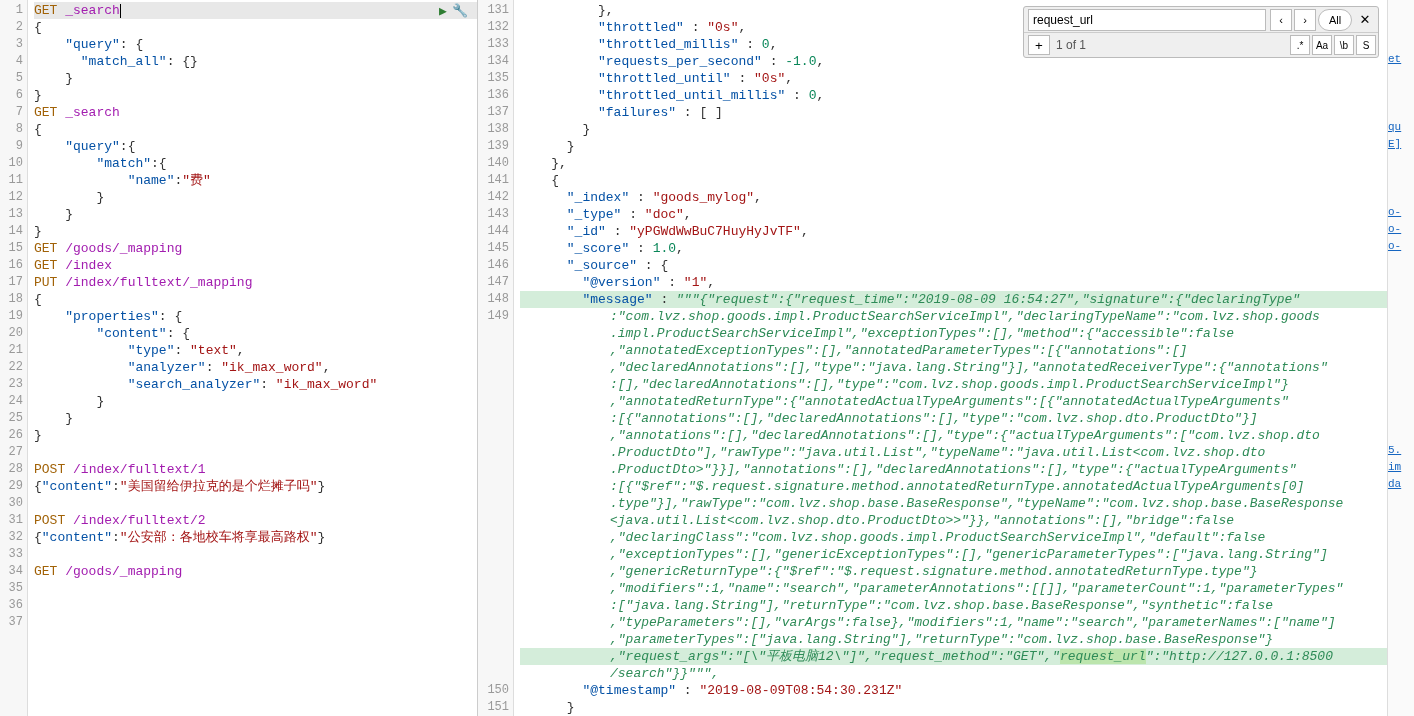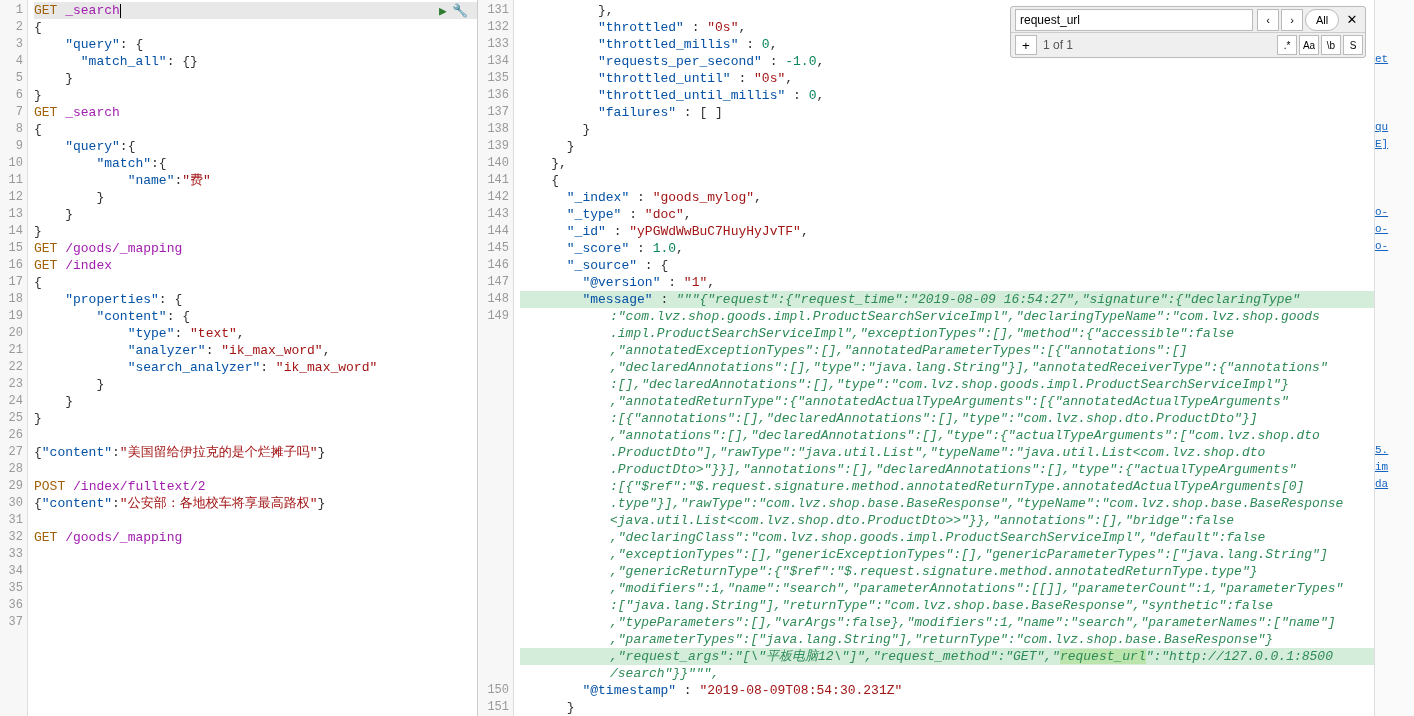--- a/index.html
+++ b/index.html
@@ -30,21 +30,21 @@
 .find-input { flex: 1; height: 22px; margin: 2px 4px; border: 1px solid #bbb; padding: 0 4px; font-family: inherit; font-size: 12px; background: #fff; }
 .find-btn { width: 22px; height: 22px; border: 1px solid #bbb; background: #fff; cursor: pointer; display: flex; align-items: center; justify-content: center; font-size: 11px; margin-right: 2px; }
 .find-all { width: 34px; border-radius: 11px; }
 .find-close { border: none; background: transparent; font-size: 13px; }
 .find-row2 { display: flex; align-items: center; height: 24px; }
 .plus-btn { width: 22px; height: 20px; border: 1px solid #bbb; background: #fff; margin: 2px 6px 2px 4px; cursor: pointer; }
 .find-count { flex: 1; color: #555; }
 .find-opt { width: 20px; height: 20px; border: 1px solid #bbb; background: #fff; cursor: pointer; font-size: 10px; display: flex; align-items: center; justify-content: center; margin-right: 2px; }
 .cursor { border-left: 1px solid #000; display: inline-block; height: 14px; vertical-align: middle; }
 .drag-handle { position: absolute; right: -2px; top: 50%; width: 4px; height: 20px; cursor: col-resize; color: #aaa; font-size: 10px; }
-.right-extra { width: 40px; background: #fafafa; border-left: 1px solid #ddd; font-size: 11px; color: #1565c0; overflow: hidden; }
+.right-extra { width: 27px; background: #fafafa; border-left: 1px solid #ddd; font-size: 11px; color: #1565c0; overflow: hidden; }
 .right-extra div { height: 17px; line-height: 17px; white-space: pre; text-decoration: underline; }
 </style>
 </head>
 <body>
 
 <div class="left-panel">
   <div class="run-controls">
     <span class="play-icon">▶</span>
     <span class="wrench-icon">🔧</span>
   </div>
@@ -97,30 +97,32 @@
       <div class="code-line"><span class="method">GET</span> <span class="path">_search</span></div>
       <div class="code-line"><span class="punct">{</span></div>
       <div class="code-line">    <span class="key">"query"</span><span class="punct">:{</span></div>
       <div class="code-line">        <span class="key">"match"</span><span class="punct">:{</span></div>
       <div class="code-line">            <span class="key">"name"</span><span class="punct">:</span><span class="string">"费"</span></div>
       <div class="code-line"><span class="punct">        }</span></div>
       <div class="code-line"><span class="punct">    }</span></div>
       <div class="code-line"><span class="punct">}</span></div>
       <div class="code-line"><span class="method">GET</span> <span class="path">/goods/_mapping</span></div>
       <div class="code-line"><span class="method">GET</span> <span class="path">/index</span></div>
+      <div class="code-line"><span class="method">PUT</span> <span class="path">/index/fulltext/_mapping</span></div>
       <div class="code-line"><span class="punct">{</span></div>
       <div class="code-line">    <span class="key">"properties"</span><span class="punct">: {</span></div>
       <div class="code-line">        <span class="key">"content"</span><span class="punct">: {</span></div>
       <div class="code-line">            <span class="key">"type"</span><span class="punct">: </span><span class="string">"text"</span><span class="punct">,</span></div>
       <div class="code-line">            <span class="key">"analyzer"</span><span class="punct">: </span><span class="string">"ik_max_word"</span><span class="punct">,</span></div>
       <div class="code-line">            <span class="key">"search_analyzer"</span><span class="punct">: </span><span class="string">"ik_max_word"</span></div>
       <div class="code-line"><span class="punct">        }</span></div>
       <div class="code-line"><span class="punct">    }</span></div>
       <div class="code-line"><span class="punct">}</span></div>
       <div class="code-line"></div>
+      <div class="code-line"><span class="method">POST</span> <span class="path">/index/fulltext/1</span></div>
       <div class="code-line"><span class="punct">{</span><span class="key">"content"</span><span class="punct">:</span><span class="string">"美国留给伊拉克的是个烂摊子吗"</span><span class="punct">}</span></div>
       <div class="code-line"></div>
       <div class="code-line"><span class="method">POST</span> <span class="path">/index/fulltext/2</span></div>
       <div class="code-line"><span class="punct">{</span><span class="key">"content"</span><span class="punct">:</span><span class="string">"公安部：各地校车将享最高路权"</span><span class="punct">}</span></div>
       <div class="code-line"></div>
       <div class="code-line"><span class="method">GET</span> <span class="path">/goods/_mapping</span></div>
       <div class="code-line"></div>
       <div class="code-line"></div>
       <div class="code-line"></div>
     </div>

